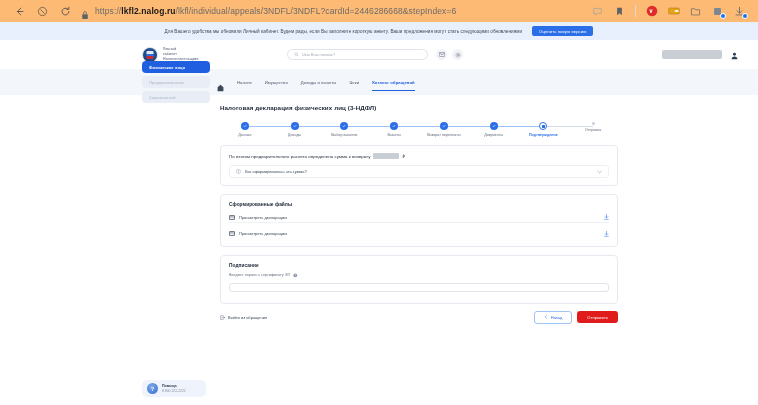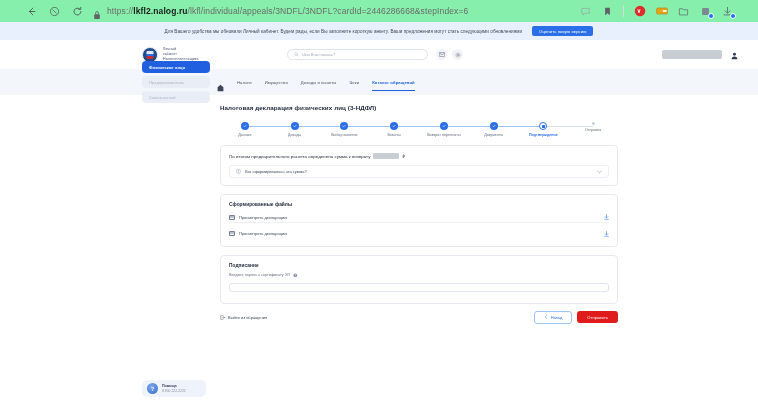--- a/index.html
+++ b/index.html
@@ -3,23 +3,23 @@
 <meta charset="utf-8">
 <style>
   * { box-sizing: border-box; margin: 0; padding: 0; }
   html, body {
     width: 758px; height: 405px;
     font-family: "Liberation Sans", sans-serif;
     background: #ffffff; overflow: hidden;
   }
   
   .browser-bar {
-    height: 22px; background: #86efac;
+    height: 22px; background: #fdba74;
     display: flex; align-items: center; gap: 9px;
-    padding: 0 24px; position: relative;
+    padding: 0 12px; position: relative;
   }
   .nav-btn {
     width: 14px; height: 14px; display: flex;
     align-items: center; justify-content: center;
     color: #4a4a4a; font-size: 11px; line-height: 1;
     flex: 0 0 auto;
   }
   .url-field {
     flex: 1 1 auto; display: flex; align-items: center; gap: 6px;
     height: 16px; overflow: hidden;

